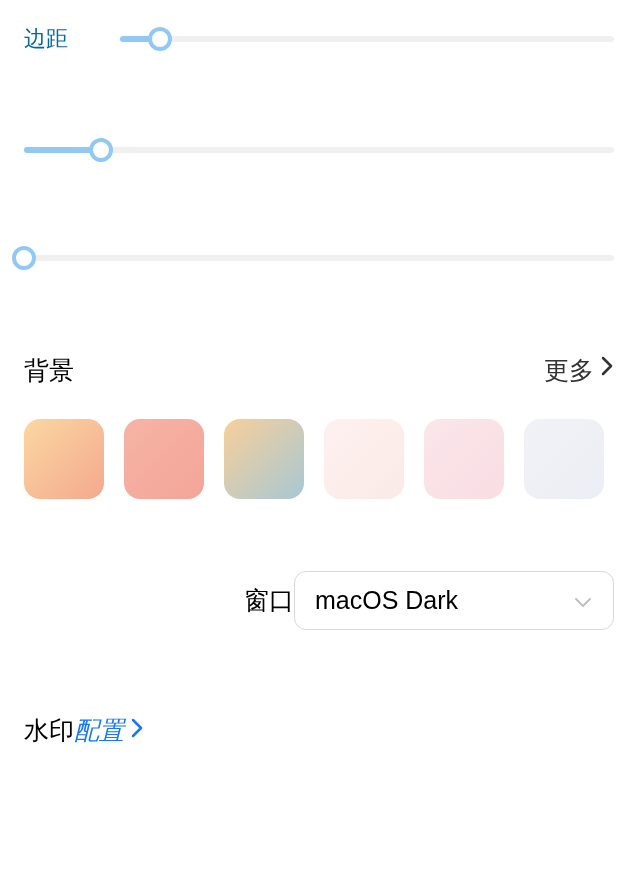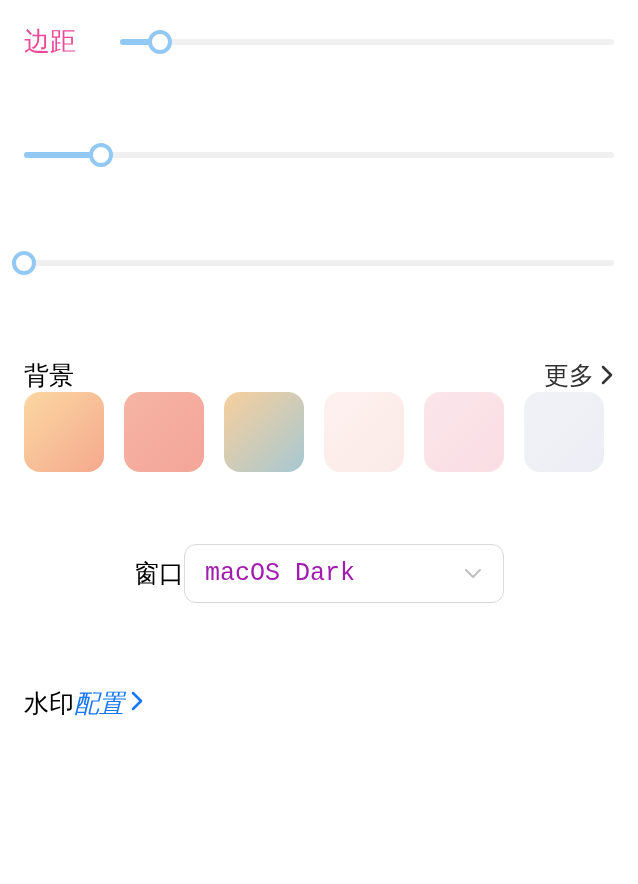--- a/index.html
+++ b/index.html
@@ -13,22 +13,22 @@
       width: 638px;
       height: 884px;
       padding: 24px;
     }
     .row {
       display: flex;
       align-items: center;
       margin-bottom: 84px;
     }
     .row-label {
-      font-size: 26px;
-      color: #ec4899;
+      font-size: 22px;
+      color: #0369a1;
       width: 96px;
       flex-shrink: 0;
     }
     .slider-wrap {
       flex: 1;
       position: relative;
       height: 24px;
       display: flex;
       align-items: center;
     }
@@ -53,28 +53,29 @@
       height: 24px;
       background: #fff;
       border: 4px solid #92c8f4;
       border-radius: 50%;
       transform: translateX(-50%);
     }
     .section-header {
       display: flex;
       justify-content: space-between;
       align-items: center;
+      margin-bottom: 32px;
     }
     .section-label {
       font-size: 25px;
       color: #000;
     }
     .more-link {
       display: flex;
-      align-items: flex-end;
+      align-items: flex-start;
       gap: 6px;
       font-size: 25px;
       color: #333;
       cursor: pointer;
     }
     .chevron {
       display: inline-block;
     }
     .swatches {
       display: flex;
@@ -84,36 +85,35 @@
     .swatch {
       width: 80px;
       height: 80px;
       border-radius: 16px;
       cursor: pointer;
       flex-shrink: 0;
     }
     .window-row {
       display: flex;
       align-items: center;
-      justify-content: center;
+      justify-content: flex-end;
       margin-bottom: 84px;
     }
     .select-box {
       display: flex;
       align-items: center;
       justify-content: space-between;
       border: 1.5px solid #d9d9d9;
       border-radius: 12px;
       padding: 14px 20px;
       width: 320px;
       font-size: 25px;
-      color: #a21caf;
+      color: #000000;
       cursor: pointer;
       background: #fff;
-      font-family: Liberation Mono, monospace;
     }
     .select-chevron {
       color: #bfbfbf;
     }
     .watermark-row {
       display: flex;
       align-items: center;
       justify-content: flex-start;
     }
     .configure-link {

